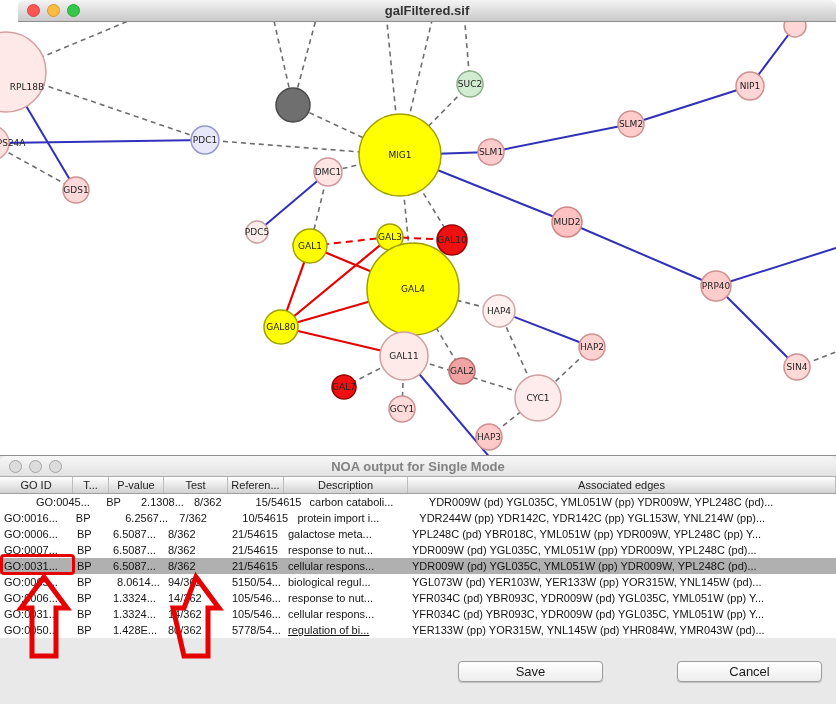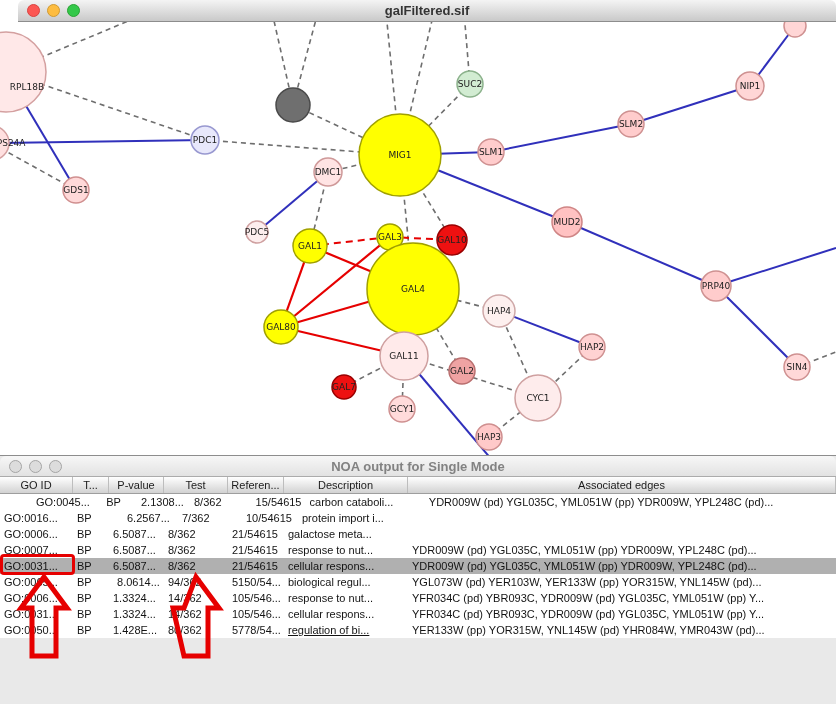--- a/index.html
+++ b/index.html
@@ -274,28 +274,30 @@
         <div class="tcell" style="width: 124px;">carbon cataboli...</div>
         <div class="tcell" style="width: 428px;">YDR009W (pd) YGL035C, YML051W (pp) YDR009W, YPL248C (pd)...</div>
       </div>
       <div class="trow">
         <div class="tcell" style="width: 73px;">GO:0016...</div>
         <div class="tcell" style="width: 36px;">BP</div>
         <div class="tcell" style="width: 55px; margin-left: 14px;">6.2567...</div>
         <div class="tcell" style="width: 64px;">7/362</div>
         <div class="tcell" style="width: 56px;">10/54615</div>
         <div class="tcell" style="width: 124px;">protein import i...</div>
+        <div class="tcell" style="width: 428px;">YDR244W (pp) YDR142C, YDR142C (pp) YGL153W, YNL214W (pp)...</div>
       </div>
       <div class="trow">
         <div class="tcell" style="width: 73px;">GO:0006...</div>
         <div class="tcell" style="width: 36px;">BP</div>
         <div class="tcell" style="width: 55px;">6.5087...</div>
         <div class="tcell" style="width: 64px;">8/362</div>
         <div class="tcell" style="width: 56px;">21/54615</div>
         <div class="tcell" style="width: 124px;">galactose meta...</div>
+        <div class="tcell" style="width: 428px;">YPL248C (pd) YBR018C, YML051W (pp) YDR009W, YPL248C (pp) Y...</div>
       </div>
       <div class="trow">
         <div class="tcell" style="width: 73px;">GO:0007...</div>
         <div class="tcell" style="width: 36px;">BP</div>
         <div class="tcell" style="width: 55px;">6.5087...</div>
         <div class="tcell" style="width: 64px;">8/362</div>
         <div class="tcell" style="width: 56px;">21/54615</div>
         <div class="tcell" style="width: 124px;">response to nut...</div>
         <div class="tcell" style="width: 428px;">YDR009W (pd) YGL035C, YML051W (pp) YDR009W, YPL248C (pd)...</div>
       </div>
@@ -339,19 +341,23 @@
         <div class="tcell" style="width: 73px;">GO:0050...</div>
         <div class="tcell" style="width: 36px;">BP</div>
         <div class="tcell" style="width: 55px;">1.428E...</div>
         <div class="tcell" style="width: 64px;">80/362</div>
         <div class="tcell" style="width: 56px;">5778/54...</div>
         <div class="tcell" style="width: 124px; text-decoration: underline;">regulation of bi...</div>
         <div class="tcell" style="width: 428px;">YER133W (pp) YOR315W, YNL145W (pd) YHR084W, YMR043W (pd)...</div>
       </div>
     </div>
 
+  <div class="tfooter">
+    <div class="mac-button" id="save-btn">Save</div>
+    <div class="mac-button" id="cancel-btn">Cancel</div>
+  </div>
 </div>
 
 <div class="annot-rect"></div>
 <svg id="annot-arrows">
   <polygon points="44,577 67,608 56,608 56,656 32,656 32,608 21,608"></polygon>
   <polygon points="196,577 219,608 208,608 208,656 184,656 173,608 184,608"></polygon>
 </svg>
 
 </body></html>

